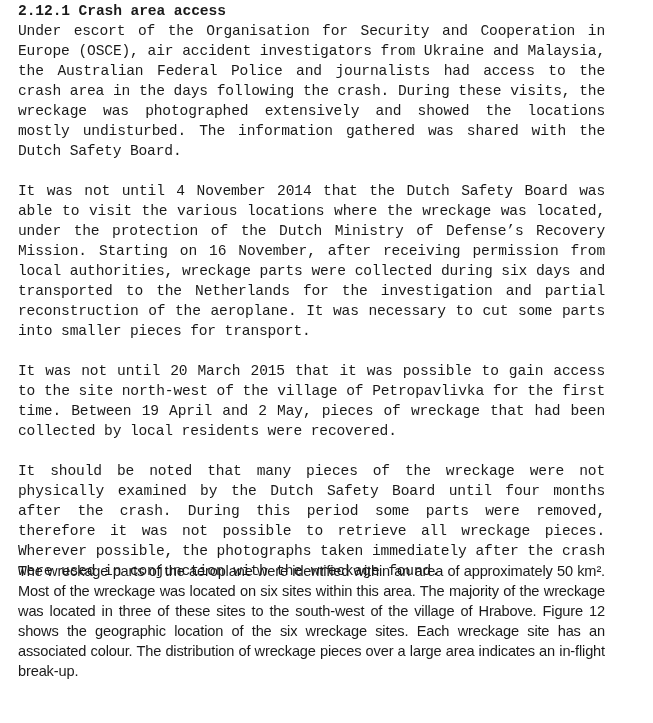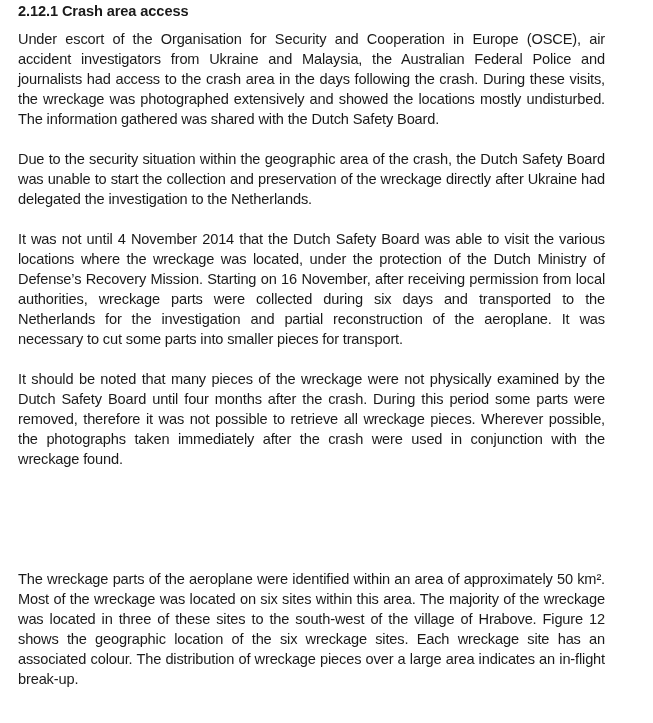--- a/index.html
+++ b/index.html
@@ -10,34 +10,34 @@
   }
   .page {
     position: absolute; left: 18px; top: 0; width: 587px;
     font-size: 14.6px; line-height: 20px;
     letter-spacing: -0.15px;
   }
   h2 {
     font-size: 14.6px; font-weight: bold; margin: 0; line-height: 20px;
     letter-spacing: -0.1px;
   }
-  .s1 { position: absolute; top: 1px; left: 0; width: 587px; }
+  .s1 { position: absolute; top: 1px; left: 0; width: 587px; font-family: Liberation Mono, monospace; }
   .s2 { position: absolute; top: 561px; left: 0; width: 587px; }
   p {
-    margin: 8px 0 20px 0; text-align: justify; text-align-last: left;
+    margin: 0 0 20px 0; text-align: justify; text-align-last: left;
   }
   p.last { margin-bottom: 20px; }
 </style>
 </head>
 <body>
 
 <div class="page">
   <section class="s1">
     <h2>2.12.1 Crash area access</h2>
     <p>Under escort of the Organisation for Security and Cooperation in Europe (OSCE), air accident investigators from Ukraine and Malaysia, the Australian Federal Police and journalists had access to the crash area in the days following the crash. During these visits, the wreckage was photographed extensively and showed the locations mostly undisturbed. The information gathered was shared with the Dutch Safety Board.</p>
-    <p>Due to the security situation within the geographic area of the crash, the Dutch Safety Board was unable to start the collection and preservation of the wreckage directly after Ukraine had delegated the investigation to the Netherlands.</p>
     <p>It was not until 4 November 2014 that the Dutch Safety Board was able to visit the various locations where the wreckage was located, under the protection of the Dutch Ministry of Defense’s Recovery Mission. Starting on 16 November, after receiving permission from local authorities, wreckage parts were collected during six days and transported to the Netherlands for the investigation and partial reconstruction of the aeroplane. It was necessary to cut some parts into smaller pieces for transport.</p>
+    <p>It was not until 20 March 2015 that it was possible to gain access to the site north-west of the village of Petropavlivka for the first time. Between 19 April and 2 May, pieces of wreckage that had been collected by local residents were recovered.</p>
     <p>It should be noted that many pieces of the wreckage were not physically examined by the Dutch Safety Board until four months after the crash. During this period some parts were removed, therefore it was not possible to retrieve all wreckage pieces. Wherever possible, the photographs taken immediately after the crash were used in conjunction with the wreckage found.</p>
   </section>
   <section class="s2">
     <p class="last">The wreckage parts of the aeroplane were identified within an area of approximately 50 km². Most of the wreckage was located on six sites within this area. The majority of the wreckage was located in three of these sites to the south-west of the village of Hrabove. Figure 12 shows the geographic location of the six wreckage sites. Each wreckage site has an associated colour. The distribution of wreckage pieces over a large area indicates an in-flight break-up.</p>
   </section>
 </div>
 
 </body></html>

